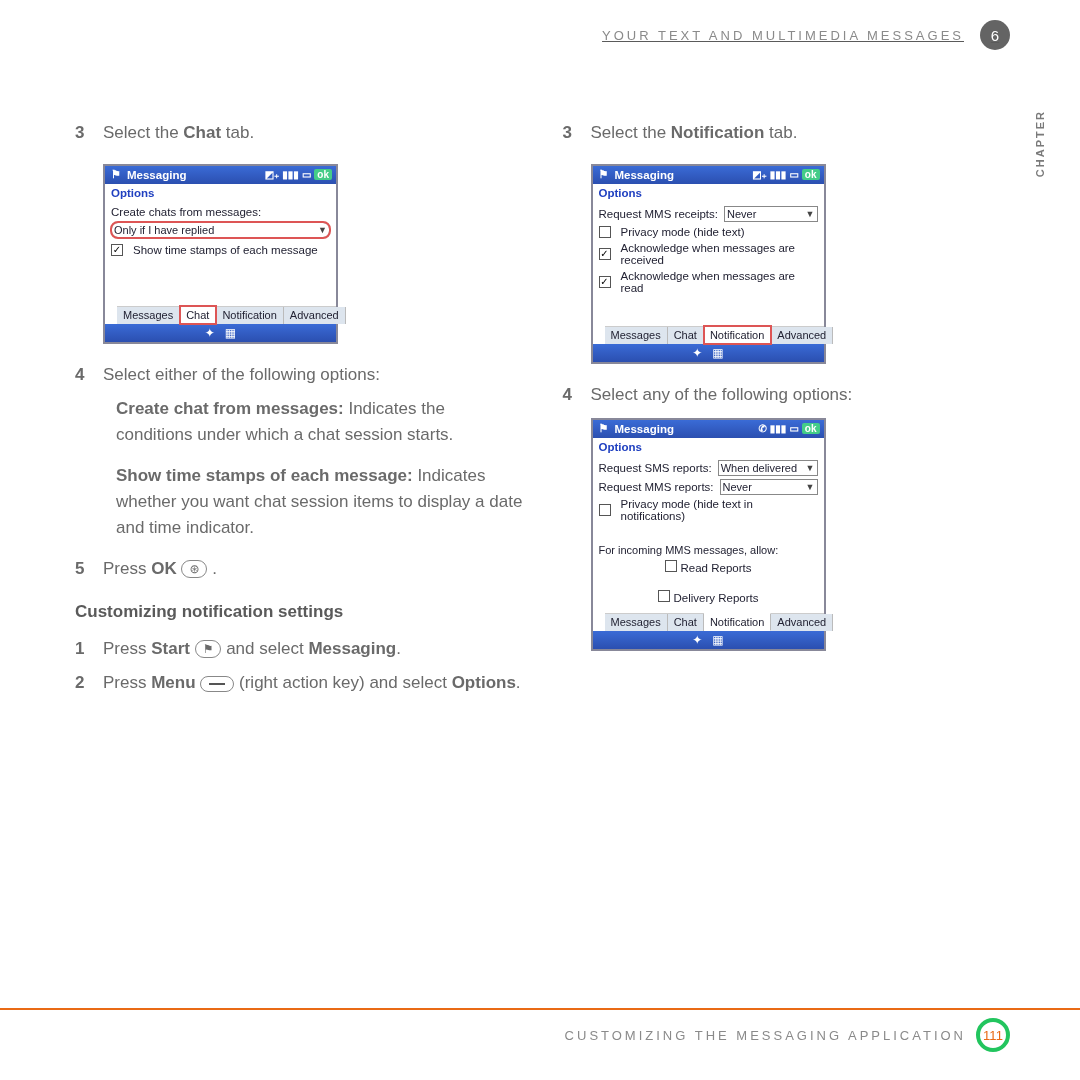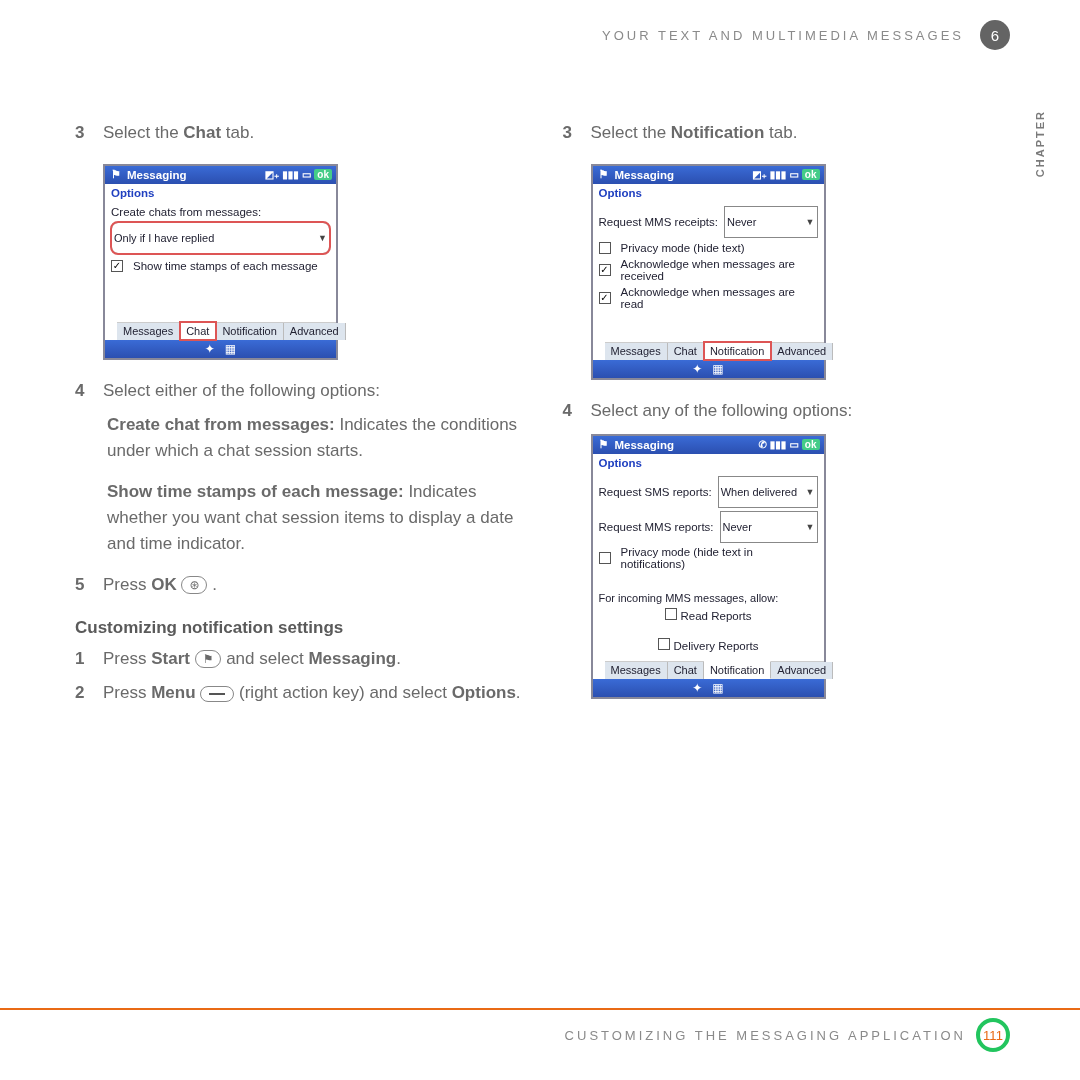--- a/index.html
+++ b/index.html
@@ -21,20 +21,21 @@
     flex: 1;
     min-width: 0;
   }
   .header-right {
     position: absolute;
     top: 20px;
     right: 70px;
     display: flex;
     align-items: center;
     gap: 16px;
+    text-decoration: underline;
   }
   .header-text {
     font-size: 13px;
     letter-spacing: 3px;
     color: #8a8a8a;
   }
   .badge {
     width: 30px;
     height: 30px;
     border-radius: 50%;
@@ -69,33 +70,33 @@
     font-size: 17px;
     min-width: 18px;
   }
   .step-text {
     font-size: 17px;
     line-height: 1.5;
     color: #6a6a6a;
   }
   .step-text b { font-weight: bold; }
   .step-body {
-    margin-left: 32px;
+    margin-left: 41px;
     font-size: 17px;
     line-height: 1.55;
     color: #6a6a6a;
     margin-bottom: 14px;
   }
   .step-body b { font-weight: bold; }
   .subhead {
     font-size: 17px;
     font-weight: bold;
     color: #5a5a5a;
     margin-top: 20px;
-    margin-bottom: 8px;
+    margin-bottom: 14px;
   }
   .sub-step {
     display: flex;
     align-items: baseline;
     gap: 10px;
     margin-bottom: 8px;
   }
   .sub-step .step-text { line-height: 1.55; }
   .icon-pill {
     display: inline-block;
@@ -149,21 +150,21 @@
   }
   .mini .content { padding: 4px 6px 6px; }
   .mini .row { display: flex; align-items: center; gap: 6px; margin-bottom: 4px; }
   .mini .row-label { flex: 0 0 auto; }
   .mini select, .mini .sel {
     flex: 1;
     border: 1px solid #888;
     font-size: 11px;
     padding: 4px 2px;
     background: #fff;
-    height: 32px;
+    height: 16px;
     line-height: 14px;
     display: flex;
     justify-content: space-between;
     align-items: center;
   }
   .mini .sel .arrow { font-size: 9px; color: #444; }
   .mini .full { width: 100%; }
   .mini .cb { width: 12px; height: 12px; border: 1px solid #555; display: inline-flex; align-items: center; justify-content: center; font-size: 10px; color: #000; margin-right: 4px; flex-shrink: 0; }
   .mini .tabs {
     display: flex;

